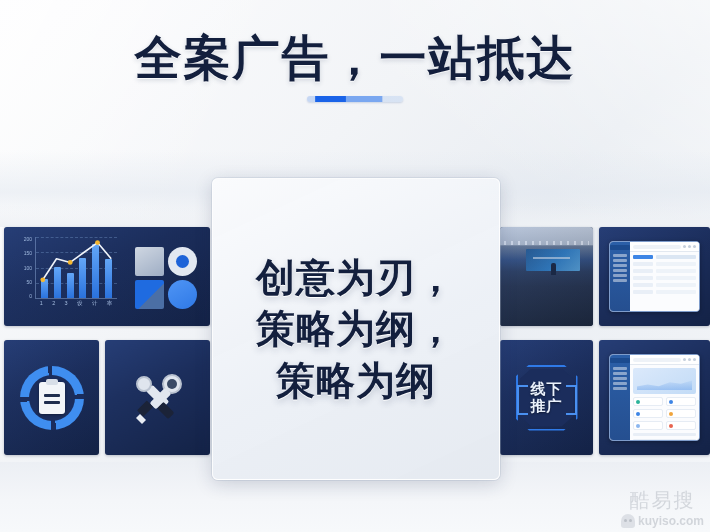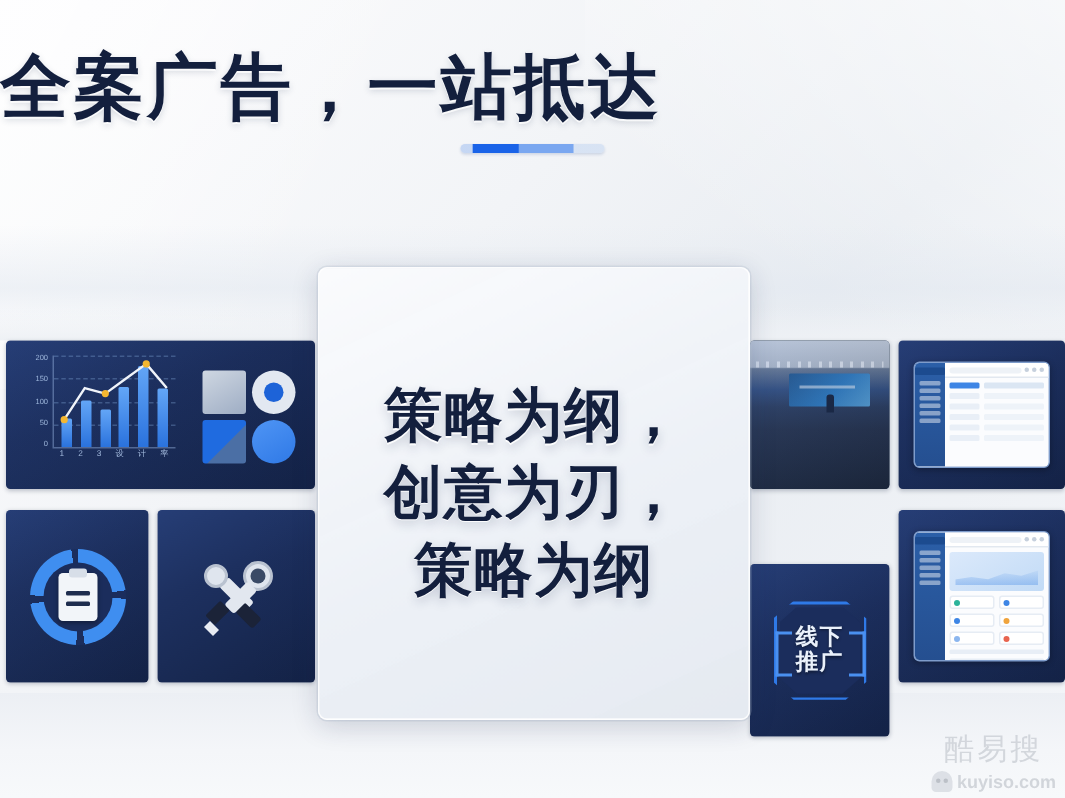--- a/index.html
+++ b/index.html
@@ -37,21 +37,21 @@
   }
   .streak-c {
     left: 0; top: 150px; width: 710px; height: 70px;
     background: linear-gradient(180deg, rgba(236,240,245,0) 0%, rgba(226,232,240,0.55) 60%, rgba(236,240,245,0) 100%);
   }
 
   
   #header {
     position: absolute;
     left: 0; top: 0; width: 710px;
-    text-align: left;
+    text-align: center;
     z-index: 6;
   }
   #main-title {
     margin: 0;
     padding-top: 33px;
     font-size: 47px;
     line-height: 1.05;
     font-weight: 700;
     letter-spacing: 2px;
     color: #131f3d;
@@ -99,21 +99,21 @@
     background: linear-gradient(145deg, rgba(80,120,200,0.18) 0%, rgba(10,20,45,0.22) 100%);
     pointer-events: none;
   }
 
   #panel-chart   { left: 4px;   top: 227px; width: 206px; height: 99px; }
   #panel-report  { left: 4px;   top: 340px; width: 95px;  height: 115px; }
   #panel-tools   { left: 105px; top: 340px; width: 105px; height: 115px; }
   #panel-event   { left: 500px; top: 227px; width: 93px;  height: 99px;
                    background: #2b3c55; }
   #panel-dash1   { left: 599px; top: 227px; width: 111px; height: 99px; }
-  #panel-offline { left: 500px; top: 340px; width: 93px;  height: 115px; margin-top: 36px; }
+  #panel-offline { left: 500px; top: 340px; width: 93px;  height: 115px; }
   #panel-dash2   { left: 599px; top: 340px; width: 111px; height: 115px; }
 
   
   #bottom-strip {
     position: absolute;
     left: 0; top: 462px; width: 710px; height: 70px;
     background: linear-gradient(180deg, #eceff4 0%, #f4f6f9 55%, #f7f9fb 100%);
   }
   #top-strip {
     position: absolute;
@@ -685,22 +685,22 @@
             <div class="r"></div>
 
           </div>
         </div>
       </div>
     </div>
   </div>
 
   <div id="center-card">
     <h2 id="slogan">
+      <span>创意为刃，</span>
       <span>策略为纲，</span>
-      <span>创意为刃，</span>
       <span>策略为纲</span>
     </h2>
   </div>
 
   <div id="watermark">
     <div id="wm-cn">酷易搜</div>
     <div id="wm-row">
       <div id="wm-ghost"></div>
       <div id="wm-url">kuyiso.com</div>
     </div>

